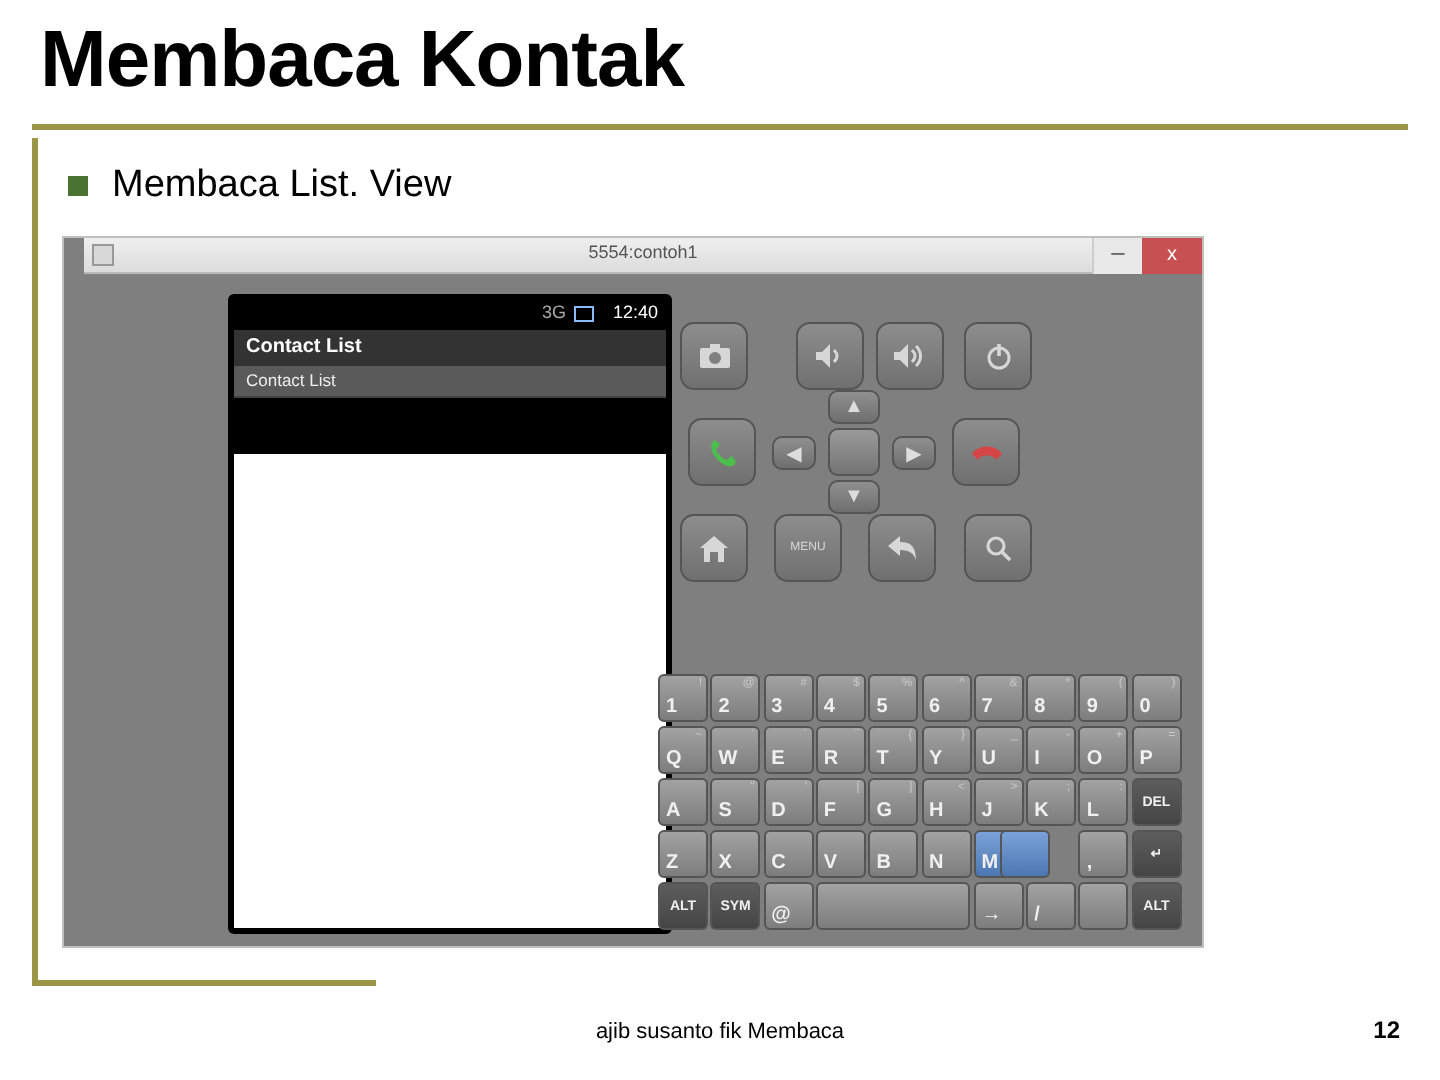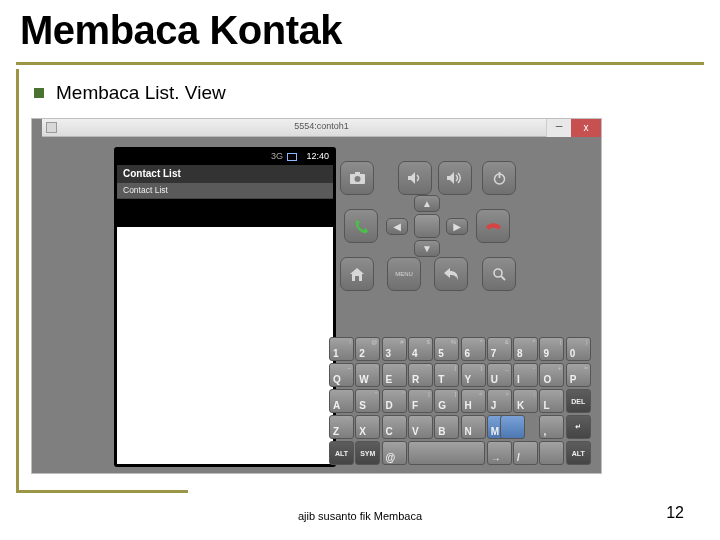--- a/index.html
+++ b/index.html
@@ -62,21 +62,21 @@
     color:#f0f0f0; font-size:10px; font-weight:700; display:flex; align-items:flex-end;
     justify-content:flex-start; padding:0 2px 1px 3px; }
   .key .sup{ position:absolute; right:2px; top:1px; font-size:6px; font-weight:400; color:#c8c8c8; }
   .key.dark{ background:linear-gradient(#5d5d5d,#454545); font-size:7px; align-items:center; justify-content:center; padding:0;}
   .key.hl{ background:linear-gradient(#7aa2d8,#4c77b1); }
 
   
   .accent-l{ position:absolute; left:16px; bottom:47px; width:3px; height:424px; background:#9b9546; }
   .accent-b{ position:absolute; left:16px; bottom:47px; width:172px; height:3px; background:#9b9546; }
   .footer  { position:absolute; left:0; bottom:18px; width:100%; text-align:center; font-size:11px; color:#000; }
-  .pagenum { position:absolute; right:36px; bottom:18px; font-size:16px; color:#000; }
+  .pagenum { position:absolute; right:20px; bottom:18px; font-size:12px; color:#000;font-weight:bold; }
 </style>
 </head>
 <body>
 
 <div class="title">Membaca Kontak</div>
 <div class="underline"></div>
 <div class="bullet"></div>
 <div class="subtitle">Membaca List. View</div>
 <div class="accent-l"></div>
 <div class="accent-b"></div>

